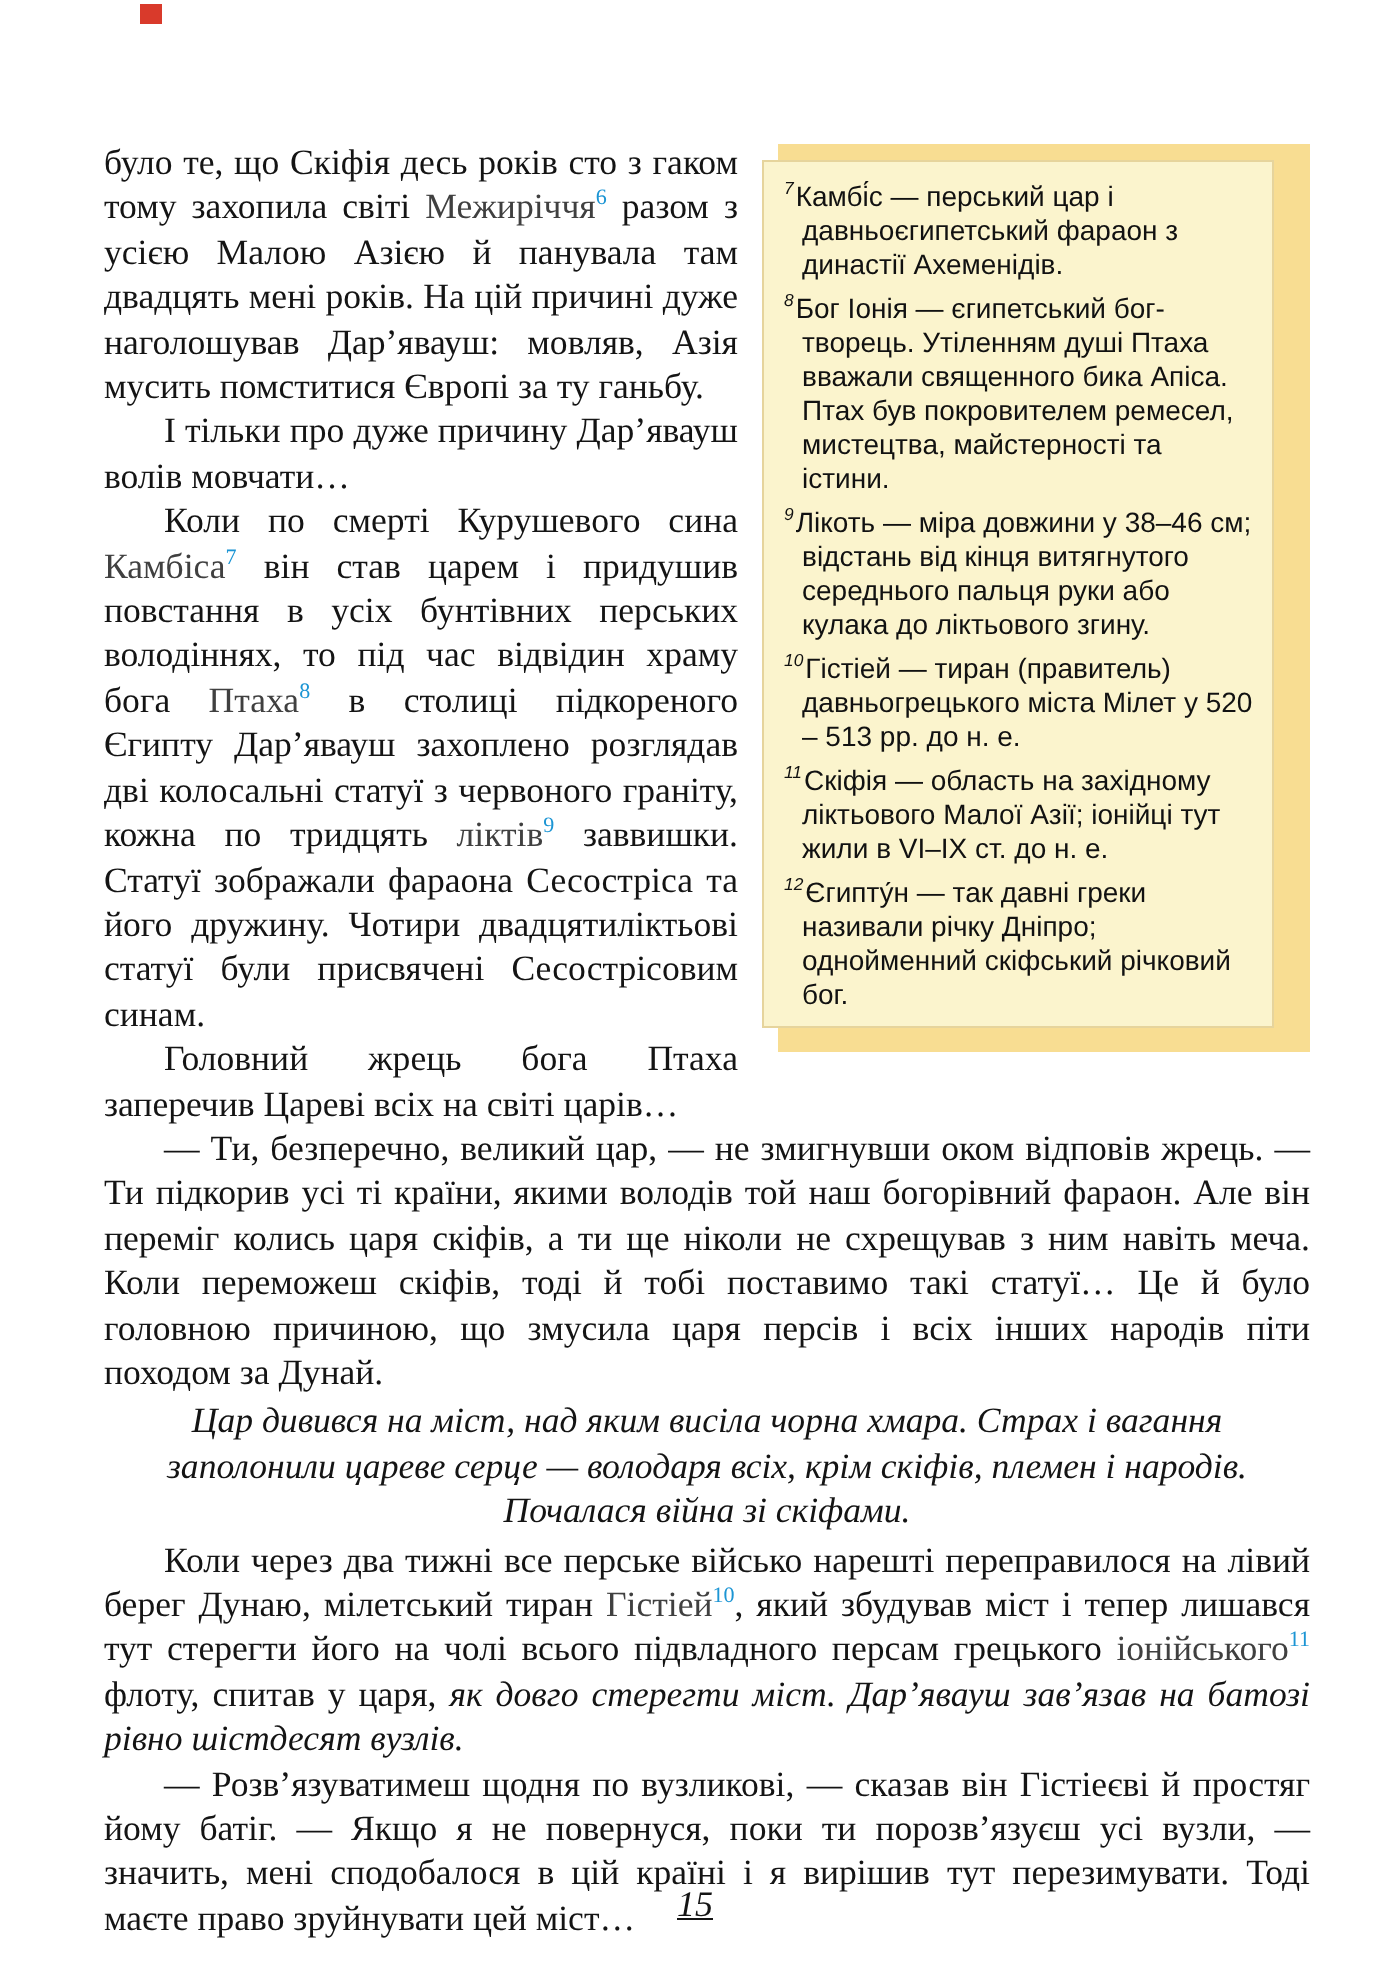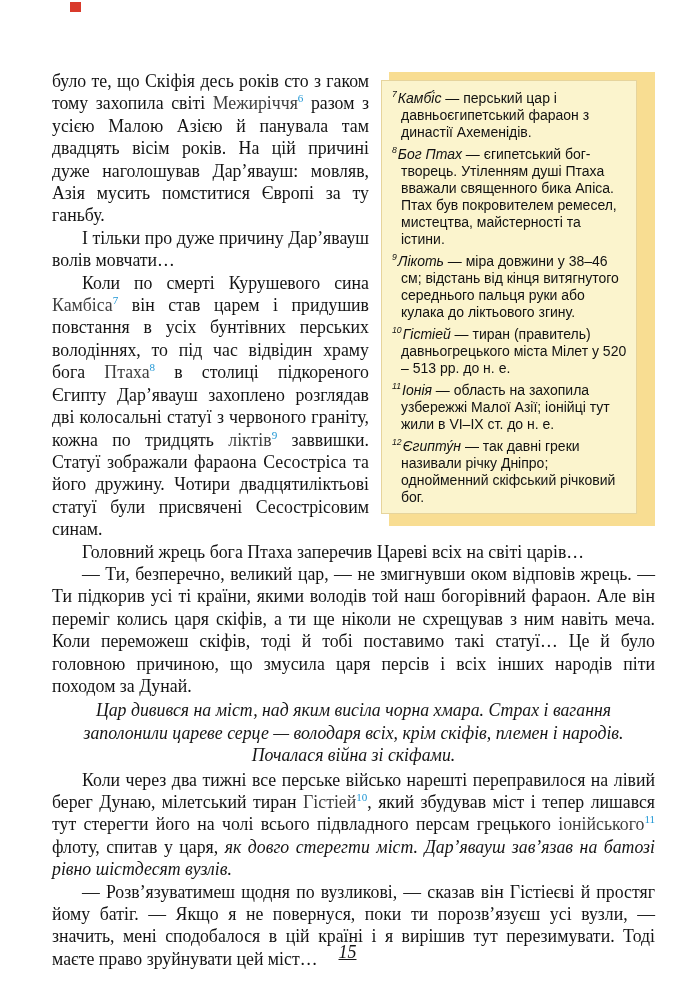--- a/index.html
+++ b/index.html
@@ -57,21 +57,21 @@
     line-height:17px;
     color:#111111;
     text-align:left;
   }
   .note{
     margin:0 0 5px 0;
     padding-left:9px;
     text-indent:-9px;
   }
   .note:last-child{margin-bottom:0;}
-  .note .term{font-style:italic;}
+  .note .term{}
   .note sup{font-style:italic;margin-right:1px;}
 
   .page-number{
     position:absolute;left:0;right:0;bottom:20px;
     text-align:center;
     font-family:"Liberation Serif", serif;
     font-style:italic;
     font-size:18px;
     color:#141414;
     text-decoration:underline;
@@ -81,29 +81,29 @@
 <body>
 
 <div class="page">
   <div class="red-mark"></div>
 
   <div class="content">
     <aside class="sidebar-float">
       <div class="sidebar-shadow"></div>
       <div class="sidebar-box">
           <div class="note"><sup>7</sup><span class="term">Камбі́с</span><span> — перський цар і давньоєгипетський фараон з династії Ахеменідів.</span></div>
-          <div class="note"><sup>8</sup><span class="term">Бог Птах</span><span> — єгипетський бог-творець. Утіленням душі Птаха вважали священного бика Апіса. Птах був покровителем ремесел, мистецтва, майстерності та істини.</span></div>
+          <div class="note"><sup>8</sup><span class="term">Бог Іонія</span><span> — єгипетський бог-творець. Утіленням душі Птаха вважали священного бика Апіса. Птах був покровителем ремесел, мистецтва, майстерності та істини.</span></div>
           <div class="note"><sup>9</sup><span class="term">Лікоть</span><span> — міра довжини у 38–46 см; відстань від кінця витягнутого середнього пальця руки або кулака до ліктьового згину.</span></div>
           <div class="note"><sup>10</sup><span class="term">Гістіей</span><span> — тиран (правитель) давньогрецького міста Мілет у 520 – 513 рр. до н. е.</span></div>
-          <div class="note"><sup>11</sup><span class="term">Іонія</span><span> — область на захопила узбережжі Малої Азії; іонійці тут жили в VI–IX ст. до н. е.</span></div>
+          <div class="note"><sup>11</sup><span class="term">Скіфія</span><span> — область на західному ліктьового Малої Азії; іонійці тут жили в VI–IX ст. до н. е.</span></div>
           <div class="note"><sup>12</sup><span class="term">Єгипту́н</span><span> — так давні греки називали річку Дніпро; однойменний скіфський річковий бог.</span></div>
         </div>
     </aside>
     <div>
-        <p class="noindent"><span>було те, що Скіфія десь років сто з гаком тому захопила світі </span><span class="link">Межиріччя</span><sup class="link">6</sup><span> разом з усією Малою Азією й панувала там двадцять вісім років. На цій причині дуже наголошував Дар’явауш: мовляв, Азія мусить помститися Європі за ту ганьбу.</span></p>
+        <p class="noindent"><span>було те, що Скіфія десь років сто з гаком тому захопила світі </span><span class="link">Межиріччя</span><sup class="link">6</sup><span> разом з усією Малою Азією й панувала там двадцять мені років. На цій причині дуже наголошував Дар’явауш: мовляв, Азія мусить помститися Європі за ту ганьбу.</span></p>
         <p><span>І тільки про дуже причину Дар’явауш волів мовчати…</span></p>
         <p><span>Коли по смерті Курушевого сина </span><span class="link">Камбіса</span><sup class="link">7</sup><span> він став царем і придушив повстання в усіх бунтівних перських володіннях, то під час відвідин храму бога </span><span class="link">Птаха</span><sup class="link">8</sup><span> в столиці підкореного Єгипту Дар’явауш захоплено розглядав дві колосальні статуї з червоного граніту, кожна по тридцять </span><span class="link">ліктів</span><sup class="link">9</sup><span> заввишки. Статуї зображали фараона Сесостріса та його дружину. Чотири двадцятиліктьові статуї були присвячені Сесострісовим синам.</span></p>
         <p><span>Головний жрець бога Птаха заперечив Цареві всіх на світі царів…</span></p>
         <p><span>— Ти, безперечно, великий цар, — не змигнувши оком відповів жрець. — Ти підкорив усі ті країни, якими володів той наш богорівний фараон. Але він переміг колись царя скіфів, а ти ще ніколи не схрещував з ним навіть меча. Коли переможеш скіфів, тоді й тобі поставимо такі статуї… Це й було головною причиною, що змусила царя персів і всіх інших народів піти походом за Дунай.</span></p>
         <p class="center"><span>Цар дивився на міст, над яким висіла чорна хмара. Страх і вагання заполонили цареве серце — володаря всіх, крім скіфів, племен і народів. Почалася війна зі скіфами.</span></p>
         <p><span>Коли через два тижні все перське військо нарешті переправилося на лівий берег Дунаю, мілетський тиран </span><span class="link">Гістіей</span><sup class="link">10</sup><span>, який збудував міст і тепер лишався тут стерегти його на чолі всього підвладного персам грецького </span><span class="link">іонійського</span><sup class="link">11</sup><span> флоту, спитав у царя, </span><span class="italic">як довго стерегти міст. Дар’явауш зав’язав на батозі рівно шістдесят вузлів.</span></p>
         <p><span>— Розв’язуватимеш щодня по вузликові, — сказав він Гістіеєві й простяг йому батіг. — Якщо я не повернуся, поки ти порозв’язуєш усі вузли, — значить, мені сподобалося в цій країні і я вирішив тут перезимувати. Тоді маєте право зруйнувати цей міст…</span></p>
       </div>
   </div>
 

